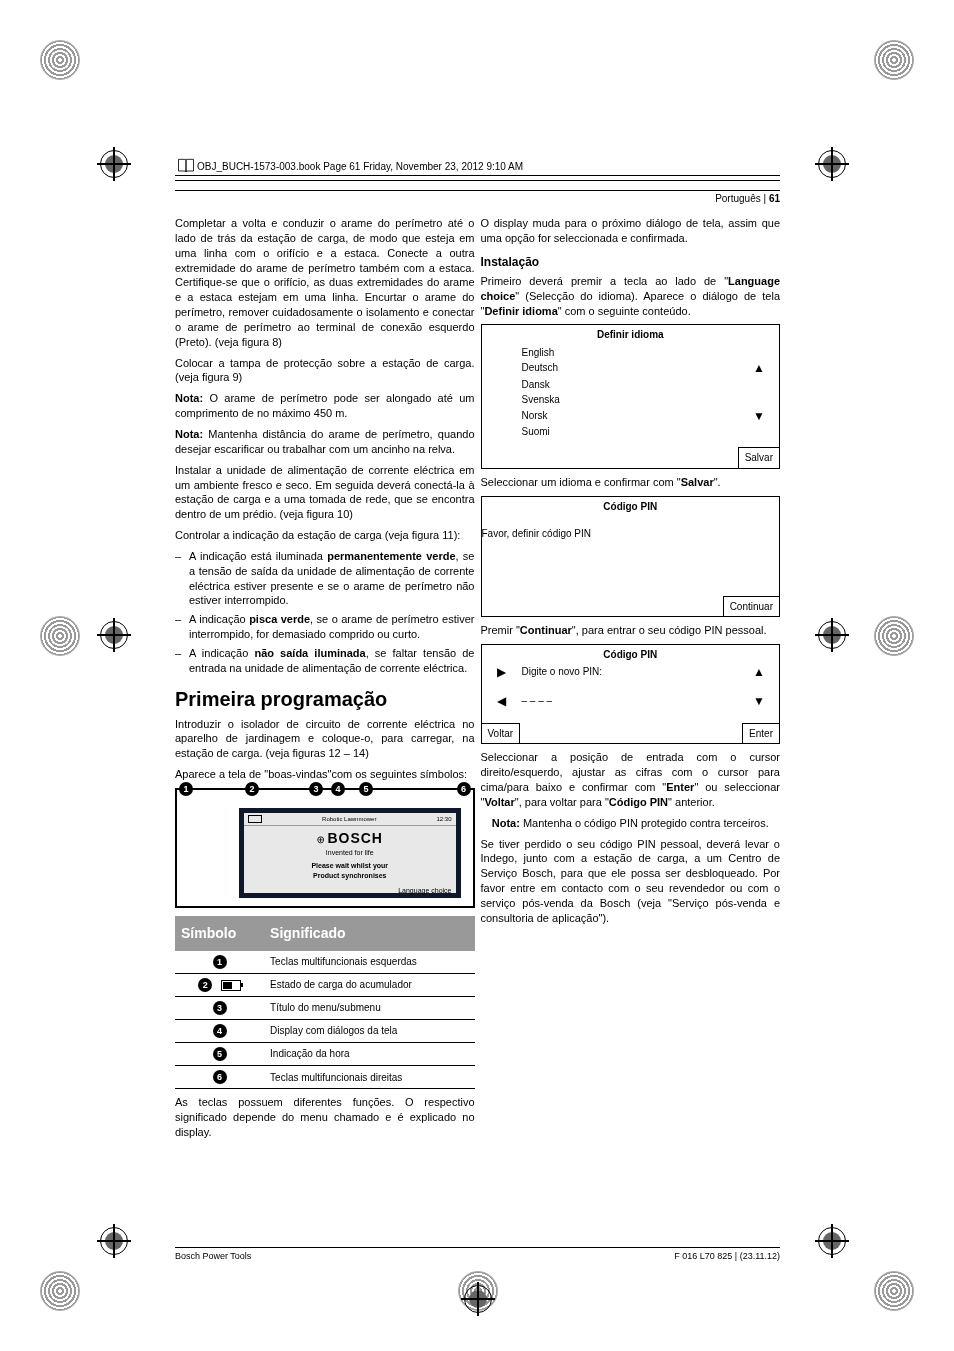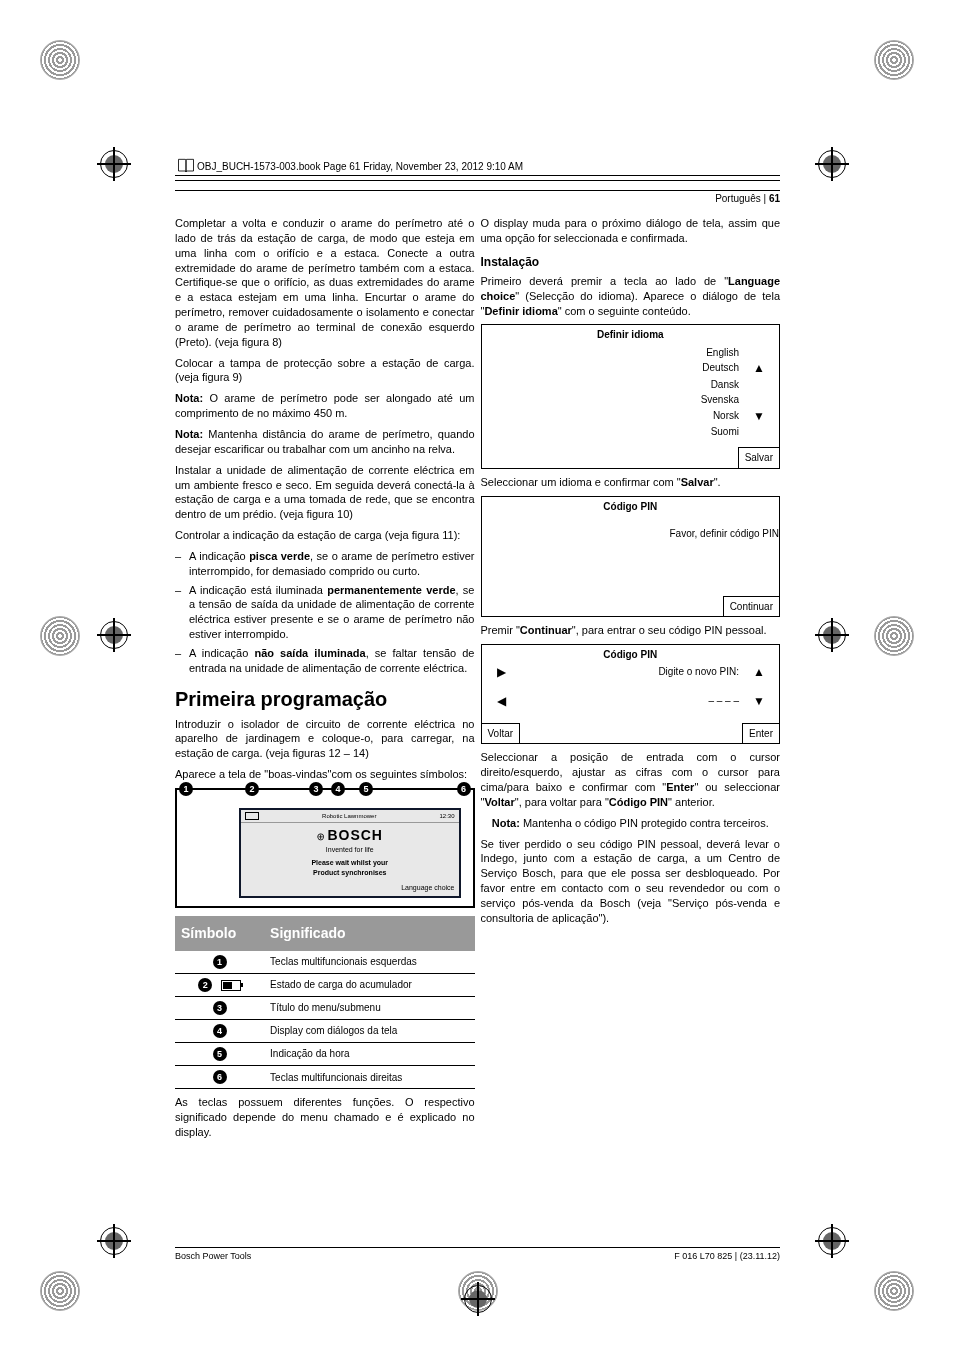--- a/index.html
+++ b/index.html
@@ -23,21 +23,21 @@
 p { margin:0 0 6px 0; }
 .section-title { font-size:20px; font-weight:bold; margin:10px 0 4px 0; text-align:left; }
 .sub-title { font-size:12px; font-weight:bold; margin:8px 0 4px 0; text-align:left; }
 
 ul { margin:2px 0 6px 0; padding-left:14px; list-style:none; }
 ul li { position:relative; padding-left:0; margin-bottom:4px; text-align:justify; }
 ul li::before { content:"–"; position:absolute; left:-14px; }
 
 .display-image { border:2px solid #000; width:100%; height:120px; margin:6px 0 8px 0; position:relative; background:#fff; box-sizing:border-box; }
 .display-image .badge { position:absolute; width:14px; height:14px; border-radius:50%; background:#000; color:#fff; font-size:9px; font-weight:bold; display:flex; align-items:center; justify-content:center; }
-.display-inner { position:absolute; left:62px; top:18px; right:12px; bottom:8px; border:2px solid #0f172a; background:#e8e8e8; box-sizing:border-box; }
+.display-inner { position:absolute; left:62px; top:18px; right:12px; bottom:8px; border:5px solid #0f172a; background:#e8e8e8; box-sizing:border-box; }
 .display-inner .logo-row { font-size:9px; text-align:center; margin-top:16px; }
 .display-inner .bosch { font-weight:bold; font-size:14px; letter-spacing:1px; }
 .display-inner .tag { font-size:7px; }
 .display-inner .msg { font-size:7px; margin-top:4px; font-weight:bold; }
 .display-inner .lang { text-align:right; font-size:7px; padding-right:4px; margin-top:6px; }
 .display-inner .top-bar { position:absolute; top:0; left:0; right:0; height:12px; border-bottom:1px solid #999; font-size:6px; display:flex; align-items:center; }
 .display-inner .batt { width:12px; height:6px; border:1px solid #000; margin-left:4px; position:relative; }
 .display-inner .rl { flex:1; text-align:center; }
 .display-inner .tm { padding-right:4px; }
 
@@ -45,21 +45,21 @@
 .sym-table th { background:#999; color:#fff; font-size:14px; text-align:left; padding:8px 6px; }
 .sym-table td { border-bottom:1px solid #000; padding:4px 6px; font-size:10px; vertical-align:middle; }
 .sym-table .num-badge { width:14px; height:14px; border-radius:50%; background:#000; color:#fff; font-size:9px; font-weight:bold; display:inline-flex; align-items:center; justify-content:center; }
 .batt-icon { width:18px; height:9px; border:1px solid #000; display:inline-block; position:relative; vertical-align:middle; }
 .batt-icon::after { content:""; position:absolute; right:-3px; top:2px; width:2px; height:4px; background:#000; }
 .batt-icon .fill { position:absolute; left:1px; top:1px; bottom:1px; width:50%; background:#000; }
 
 .menu-box { border:1px solid #000; width:100%; box-sizing:border-box; margin:4px 0 6px 0; font-size:10px; }
 .menu-box .title { text-align:center; font-weight:bold; padding:3px 0; }
 .menu-box .row { display:flex; }
-.menu-box .center-col { flex:1; text-align:right; padding:1px 0; }
+.menu-box .center-col { flex:1; text-align:left; padding:1px 0; }
 .menu-box .side-col { width:40px; display:flex; align-items:center; justify-content:center; }
 .menu-box .btn-cell { border-top:1px solid #000; border-left:1px solid #000; text-align:center; padding:3px 6px; }
 .menu-box .btn-cell-left { border-top:1px solid #000; border-right:1px solid #000; text-align:center; padding:3px 6px; }
 .menu-box .btn-row { display:flex; justify-content:space-between; }
 .menu-box .spacer { flex:1; border-top:1px solid #000; }
 .menu-box .arrow { font-size:12px; }
 
 .footer { position:absolute; left:175px; bottom:90px; width:605px; border-top:1px solid #000; padding-top:3px; display:flex; justify-content:space-between; font-size:9px; }
 </style>
 </head>
@@ -113,22 +113,22 @@
     <div class="two-col">
 
       <div class="col">
         <p>Completar a volta e conduzir o arame do perímetro até o lado de trás da estação de carga, de modo que esteja em uma linha com o orifício e a estaca. Conecte a outra extremidade do arame de perímetro também com a estaca. Certifique-se que o orifício, as duas extremidades do arame e a estaca estejam em uma linha. Encurtar o arame do perímetro, remover cuidadosamente o isolamento e conectar o arame de perímetro ao terminal de conexão esquerdo (Preto). (veja figura 8)</p>
         <p>Colocar a tampa de protecção sobre a estação de carga. (veja figura 9)</p>
         <p><b>Nota:</b><span> O arame de perímetro pode ser alongado até um comprimento de no máximo 450 m.</span></p>
         <p><b>Nota:</b><span> Mantenha distância do arame de perímetro, quando desejar escarificar ou trabalhar com um ancinho na relva.</span></p>
         <p>Instalar a unidade de alimentação de corrente eléctrica em um ambiente fresco e seco. Em seguida deverá conectá-la à estação de carga e a uma tomada de rede, que se encontra dentro de um prédio. (veja figura 10)</p>
         <p style="text-align:left;">Controlar a indicação da estação de carga (veja figura 11):</p>
         <ul>
+          <li><span>A indicação está iluminada </span><b>permanentemente verde</b><span>, se a tensão de saída da unidade de alimentação de corrente eléctrica estiver presente e se o arame de perímetro não estiver interrompido.</span></li>
           <li><span>A indicação </span><b>pisca verde</b><span>, se o arame de perímetro estiver interrompido, for demasiado comprido ou curto.</span></li>
-          <li><span>A indicação está iluminada </span><b>permanentemente verde</b><span>, se a tensão de saída da unidade de alimentação de corrente eléctrica estiver presente e se o arame de perímetro não estiver interrompido.</span></li>
           <li><span>A indicação </span><b>não saída iluminada</b><span>, se faltar tensão de entrada na unidade de alimentação de corrente eléctrica.</span></li>
         </ul>
 
         <div class="section-title">Primeira programação</div>
         <p>Introduzir o isolador de circuito de corrente eléctrica no aparelho de jardinagem e coloque-o, para carregar, na estação de carga. (veja figuras 12 – 14)</p>
         <p style="text-align:left;">Aparece a tela de "boas-vindas"com os seguintes símbolos:</p>
 
         <div class="display-image">
           <div class="badge" style="top:-8px; left:2px;">1</div>
           <div class="badge" style="top:-8px; left:68px;">2</div>

